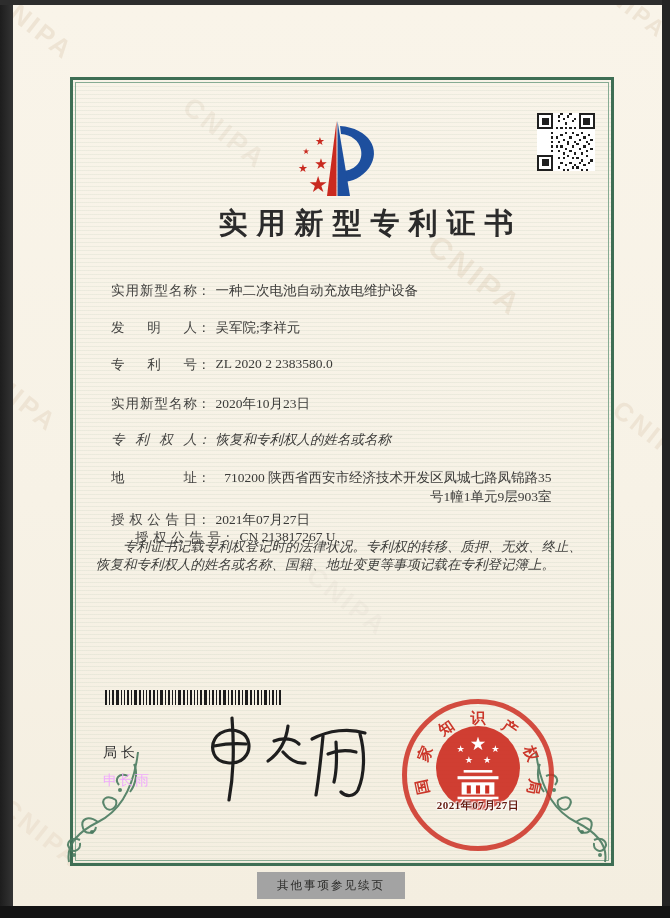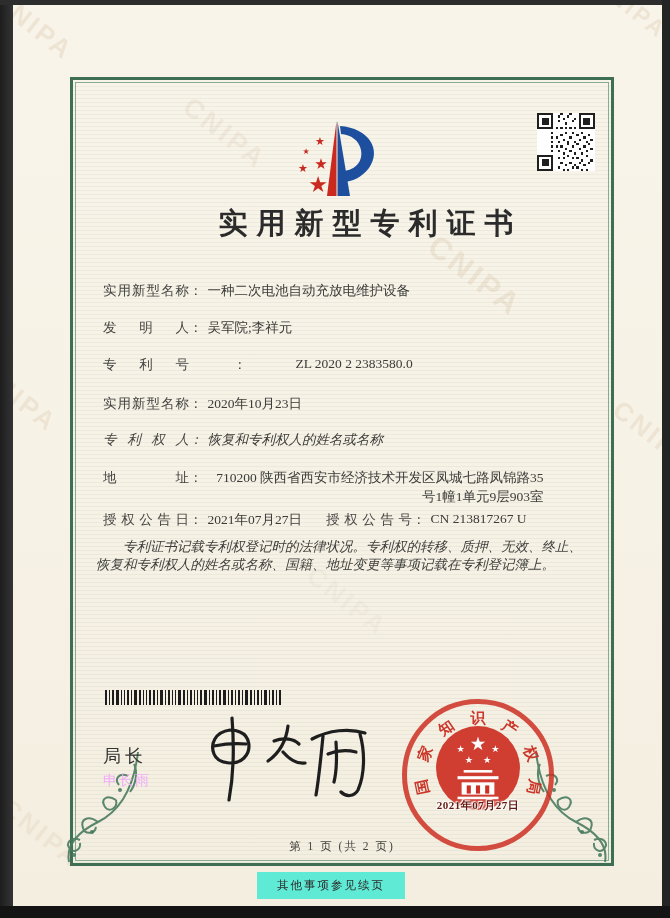--- a/index.html
+++ b/index.html
@@ -24,50 +24,50 @@
   .frame-inner{position:absolute;inset:2px;border:1px solid #86ab93;}
   .flourish{position:absolute;z-index:3;}
   
   .content{position:absolute;inset:0;z-index:4;color:#3a3a3a;}
   .certno{position:absolute;left:103px;top:120px;font-size:13.5px;letter-spacing:1px;color:#4a4a48;}
   .qr{position:absolute;left:537px;top:113px;width:58px;height:58px;}
   .logo{position:absolute;left:293px;top:116px;width:96px;height:88px;}
   .title{position:absolute;left:70px;top:204px;width:592px;text-align:center;
          font-size:29px;font-weight:bold;letter-spacing:9px;text-indent:9px;color:#2b2b2b;}
   .field-row{position:absolute;left:103px;display:flex;align-items:flex-start;font-size:13.5px;}
-  .f-label{display:inline-block;width:86px;text-align:justify;text-align-last:justify;color:#454543;}
+  .f-label{display:inline-block;width:86px;text-align:justify;text-align-last:justify;color:#454543;margin-left:8px;}
   .f-colon{margin:0 5px 0 0;color:#454543;}
   .f-value{color:#3b3b39;}
   .addr{display:inline-block;width:336px;word-break:break-all;line-height:18.5px;text-align:right;}
   .pair{display:flex;}
   .pair.second{margin-left:24px;}
   .paras{position:absolute;left:96px;top:538px;width:494px;font-size:13.5px;line-height:17.6px;
          font-style:italic;color:#3f3f3d;}
   .paras p{margin:0 0 7px 0;text-indent:2em;}
   .barcode{position:absolute;left:105px;top:690px;width:178px;height:15px;}
-  .signer-title{position:absolute;left:103px;top:744px;font-size:18px;letter-spacing:4px;color:#333;}
+  .signer-title{position:absolute;left:103px;top:744px;font-size:14px;letter-spacing:4px;color:#333;}
   .signer-name{position:absolute;left:103px;top:772px;font-size:14px;letter-spacing:2px;color:#f0abfc;}
   .signature{position:absolute;left:200px;top:708px;width:170px;height:100px;}
   
   .seal{position:absolute;left:402px;top:699px;width:152px;height:152px;z-index:5;}
   .seal-ring{position:absolute;inset:0;border:5px solid rgba(204,47,35,0.85);border-radius:50%;}
   .seal-char{position:absolute;left:50%;top:50%;width:18px;height:18px;margin:-9px 0 0 -9px;
              display:flex;align-items:center;justify-content:center;font-size:15px;font-weight:bold;
              color:rgba(200,44,32,0.95);font-family:"Liberation Sans","DejaVu Sans",sans-serif;}
   .c0{transform:rotate(-102deg) translateY(-57px);} .c1{transform:rotate(-68deg) translateY(-57px);}
   .c2{transform:rotate(-34deg) translateY(-57px);}  .c3{transform:rotate(0deg) translateY(-57px);}
   .c4{transform:rotate(34deg) translateY(-57px);}   .c5{transform:rotate(68deg) translateY(-57px);}
   .c6{transform:rotate(102deg) translateY(-57px);}
   .seal-emblem{position:absolute;left:50%;top:50%;width:86px;height:86px;margin:-50px 0 0 -43px;}
   .seal-date{position:absolute;left:0;right:0;top:99px;text-align:center;font-size:11px;font-weight:bold;
              color:#641a10;letter-spacing:0.5px;
              text-shadow:0 0 2px #fff,0 0 3px #fff,1px 1px 1px #fff,-1px -1px 1px #fff;}
   .page-info{position:absolute;left:70px;top:839px;width:544px;text-align:center;
              font-size:11.5px;letter-spacing:2px;color:#44443f;}
-  .footer-note{position:absolute;left:257px;top:872px;width:148px;height:27px;background:#5eead4;
+  .footer-note{position:absolute;left:257px;top:872px;width:148px;height:27px;background:#a3a3a3;
                z-index:5;text-align:center;line-height:27px;font-size:11.5px;letter-spacing:2px;color:#2e2e2c;}
 </style>
 </head>
 <body>
 
 <div class="stage">
   <div class="paper"></div>
 
   <div class="wm" style="left:-14px;top:10px;font-size:26px;">CNIPA</div>
   <div class="wm" style="left:588px;top:-6px;font-size:23px;">CNIPA</div>
@@ -163,41 +163,41 @@
     <div class="field-row" style="top:282px;">
       <span class="f-label">实用新型名称</span>
         <span class="f-colon">：</span>
         <span class="f-value">一种二次电池自动充放电维护设备</span>
     </div>
     <div class="field-row" style="top:319px;">
       <span class="f-label">发 明 人</span>
         <span class="f-colon">：</span>
         <span class="f-value">吴军院;李祥元</span>
     </div>
-    <div class="field-row" style="top:356px;gap:44px;">
+    <div class="field-row" style="top:356px;">
       <span class="f-label">专 利 号</span>
         <span class="f-colon">：</span>
         <span class="f-value">ZL 2020 2 2383580.0</span>
     </div>
     <div class="field-row" style="top:395px;">
       <span class="f-label">实用新型名称</span>
         <span class="f-colon">：</span>
         <span class="f-value">2020年10月23日</span>
     </div>
     <div class="field-row" style="top:431px;font-style:italic;">
       <span class="f-label">专 利 权 人</span>
         <span class="f-colon">：</span>
         <span class="f-value">恢复和专利权人的姓名或名称</span>
     </div>
     <div class="field-row" style="top:469px;">
       <span class="f-label">地 址</span>
         <span class="f-colon">：</span>
         <span class="f-value addr">710200 陕西省西安市经济技术开发区凤城七路凤锦路35号1幢1单元9层903室</span>
     </div>
-    <div class="field-row" style="top:511px;">
+    <div class="field-row" style="top:511px;flex-direction:column;">
       <span class="pair">
         <span class="f-label">授权公告日</span>
           <span class="f-colon">：</span>
           <span class="f-value">2021年07月27日</span>
       </span>
       <span class="pair second">
         <span class="f-label">授权公告号</span>
           <span class="f-colon">：</span>
           <span class="f-value">CN 213817267 U</span>
       </span>
@@ -255,21 +255,20 @@
         </g>
         <g fill="#cc2f23">
           <rect x="31" y="59" width="4" height="8"></rect>
           <rect x="40" y="59" width="4" height="8"></rect>
           <rect x="49" y="59" width="4" height="8"></rect>
         </g>
       </svg>
       <span class="seal-date">2021年07月27日</span>
     </div>
 
-    <div class="page-info">第 1 页 (共 2 页)</div>
   </div>
 
   <div class="footer-note">其他事项参见续页</div>
 
   <div class="band left"></div>
   <div class="band top"></div>
   <div class="band right"></div>
   <div class="band bottom"></div>
 </div>
 

